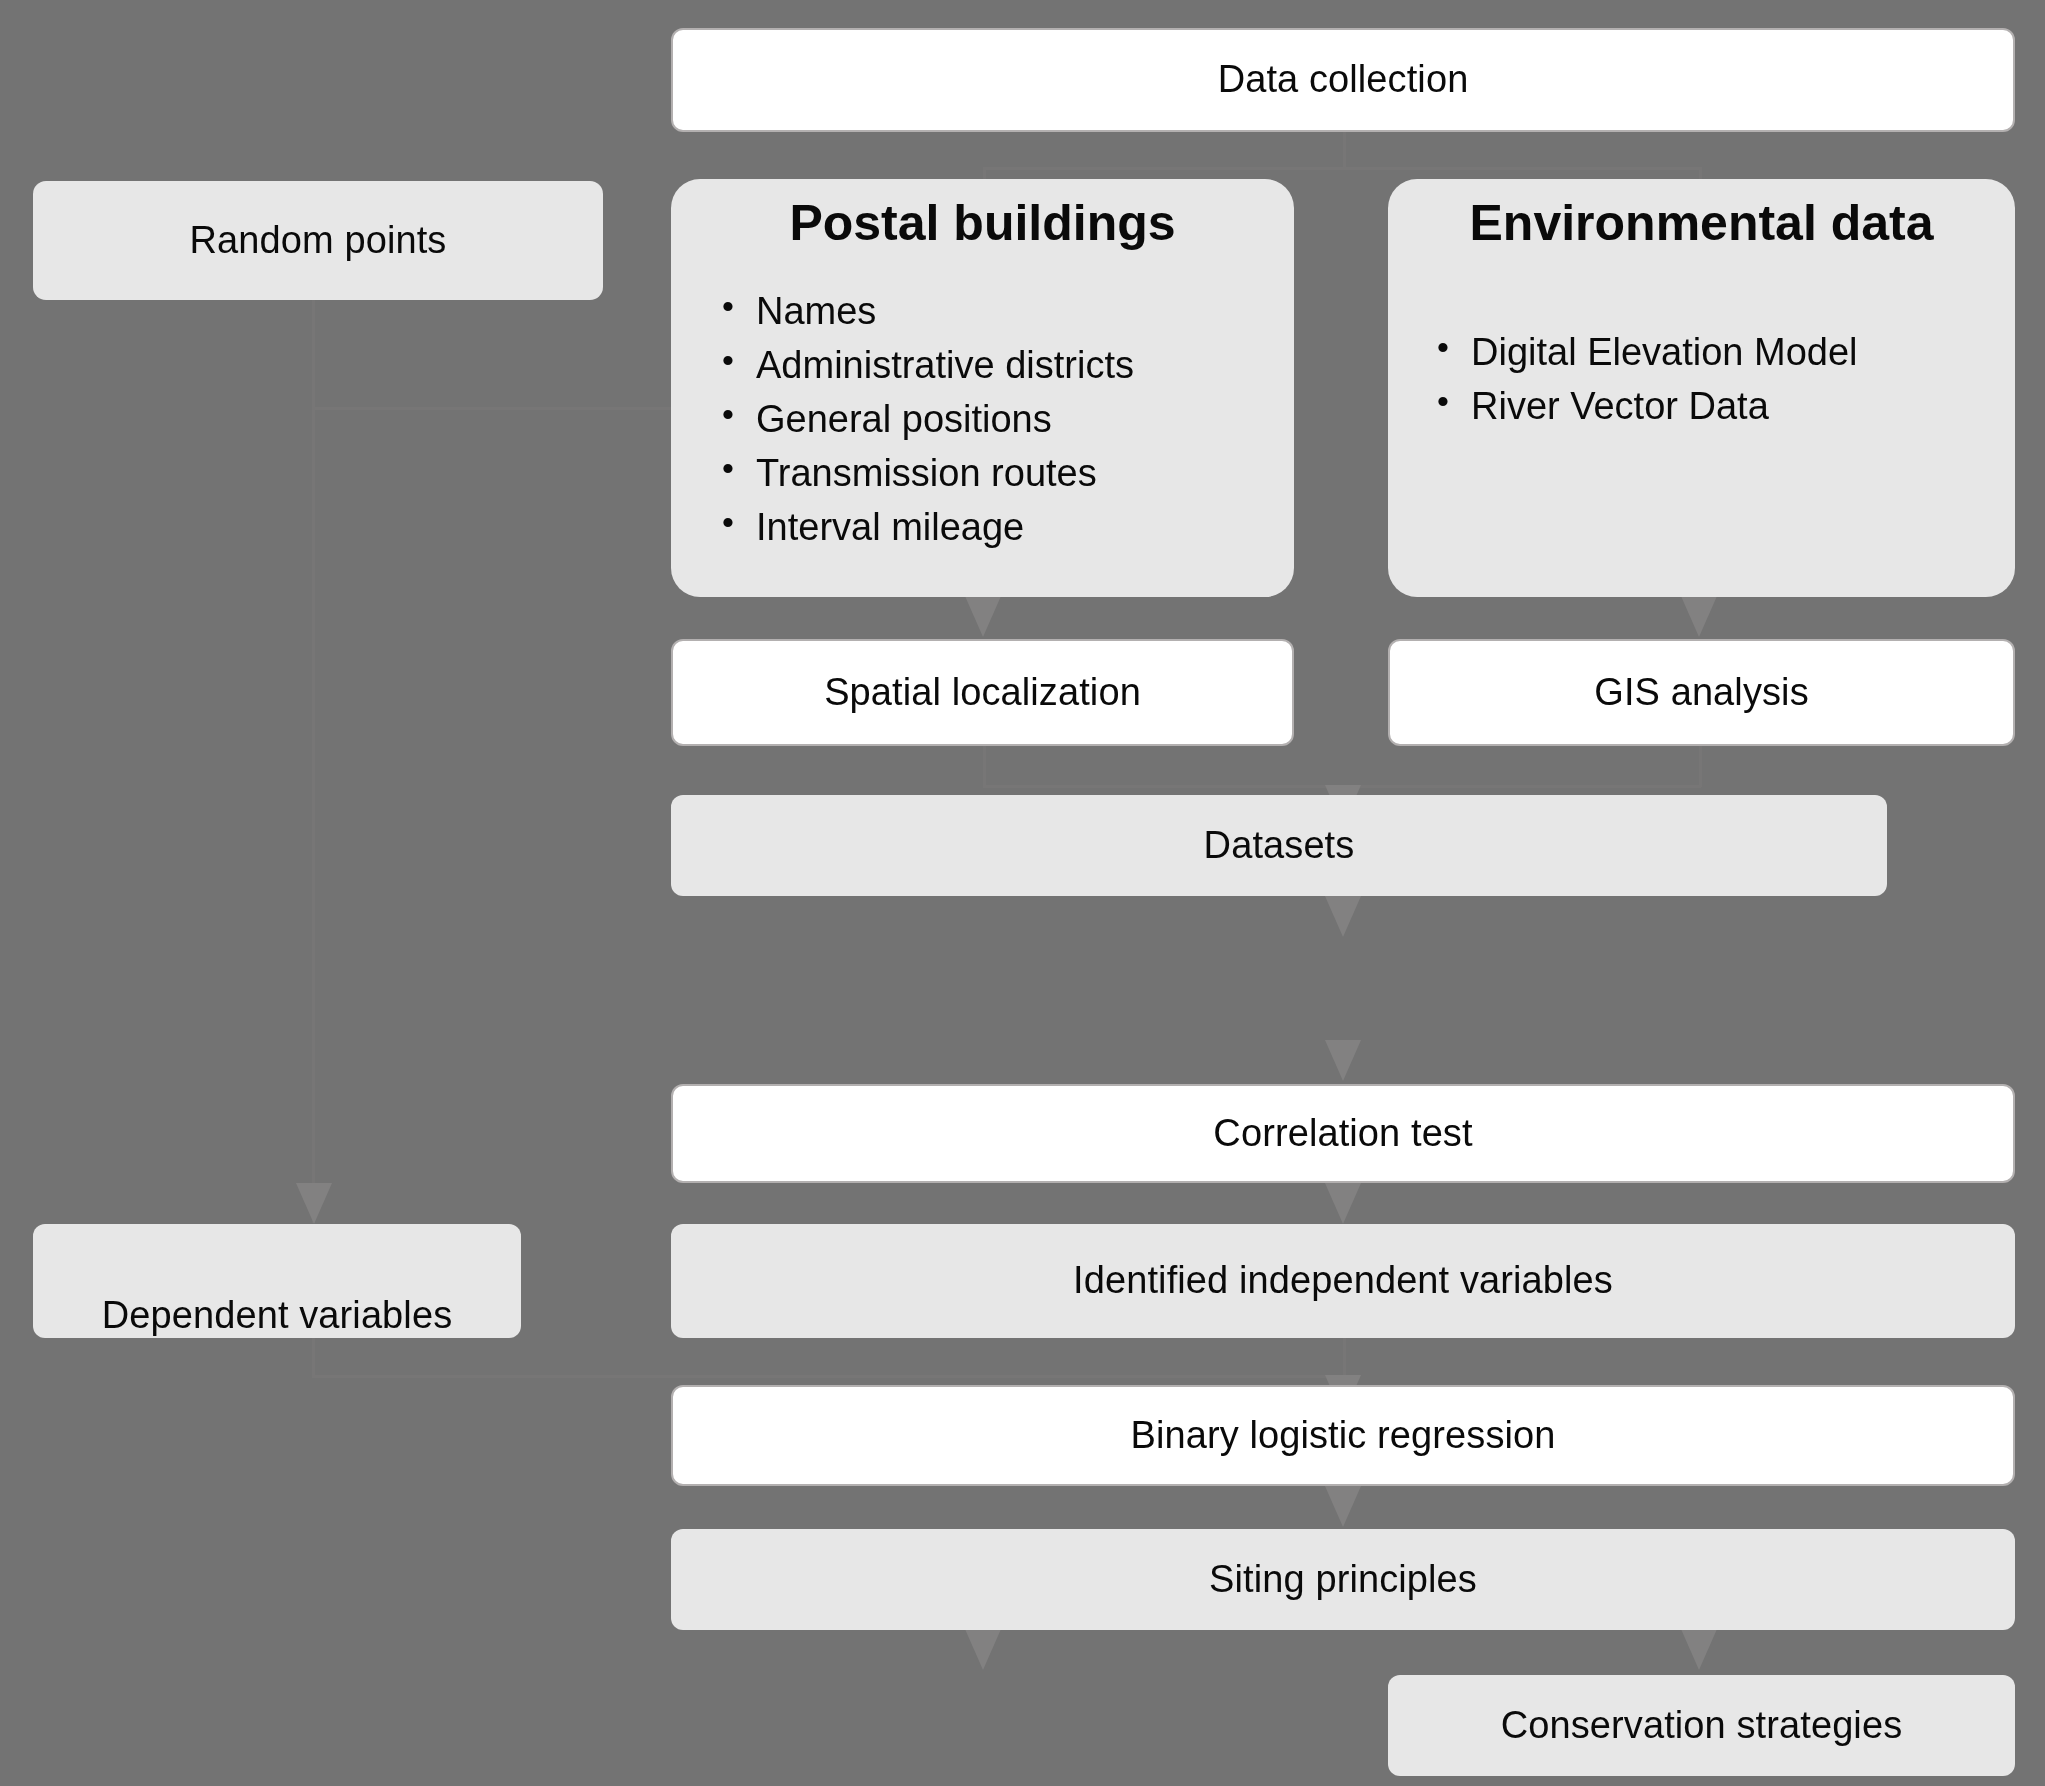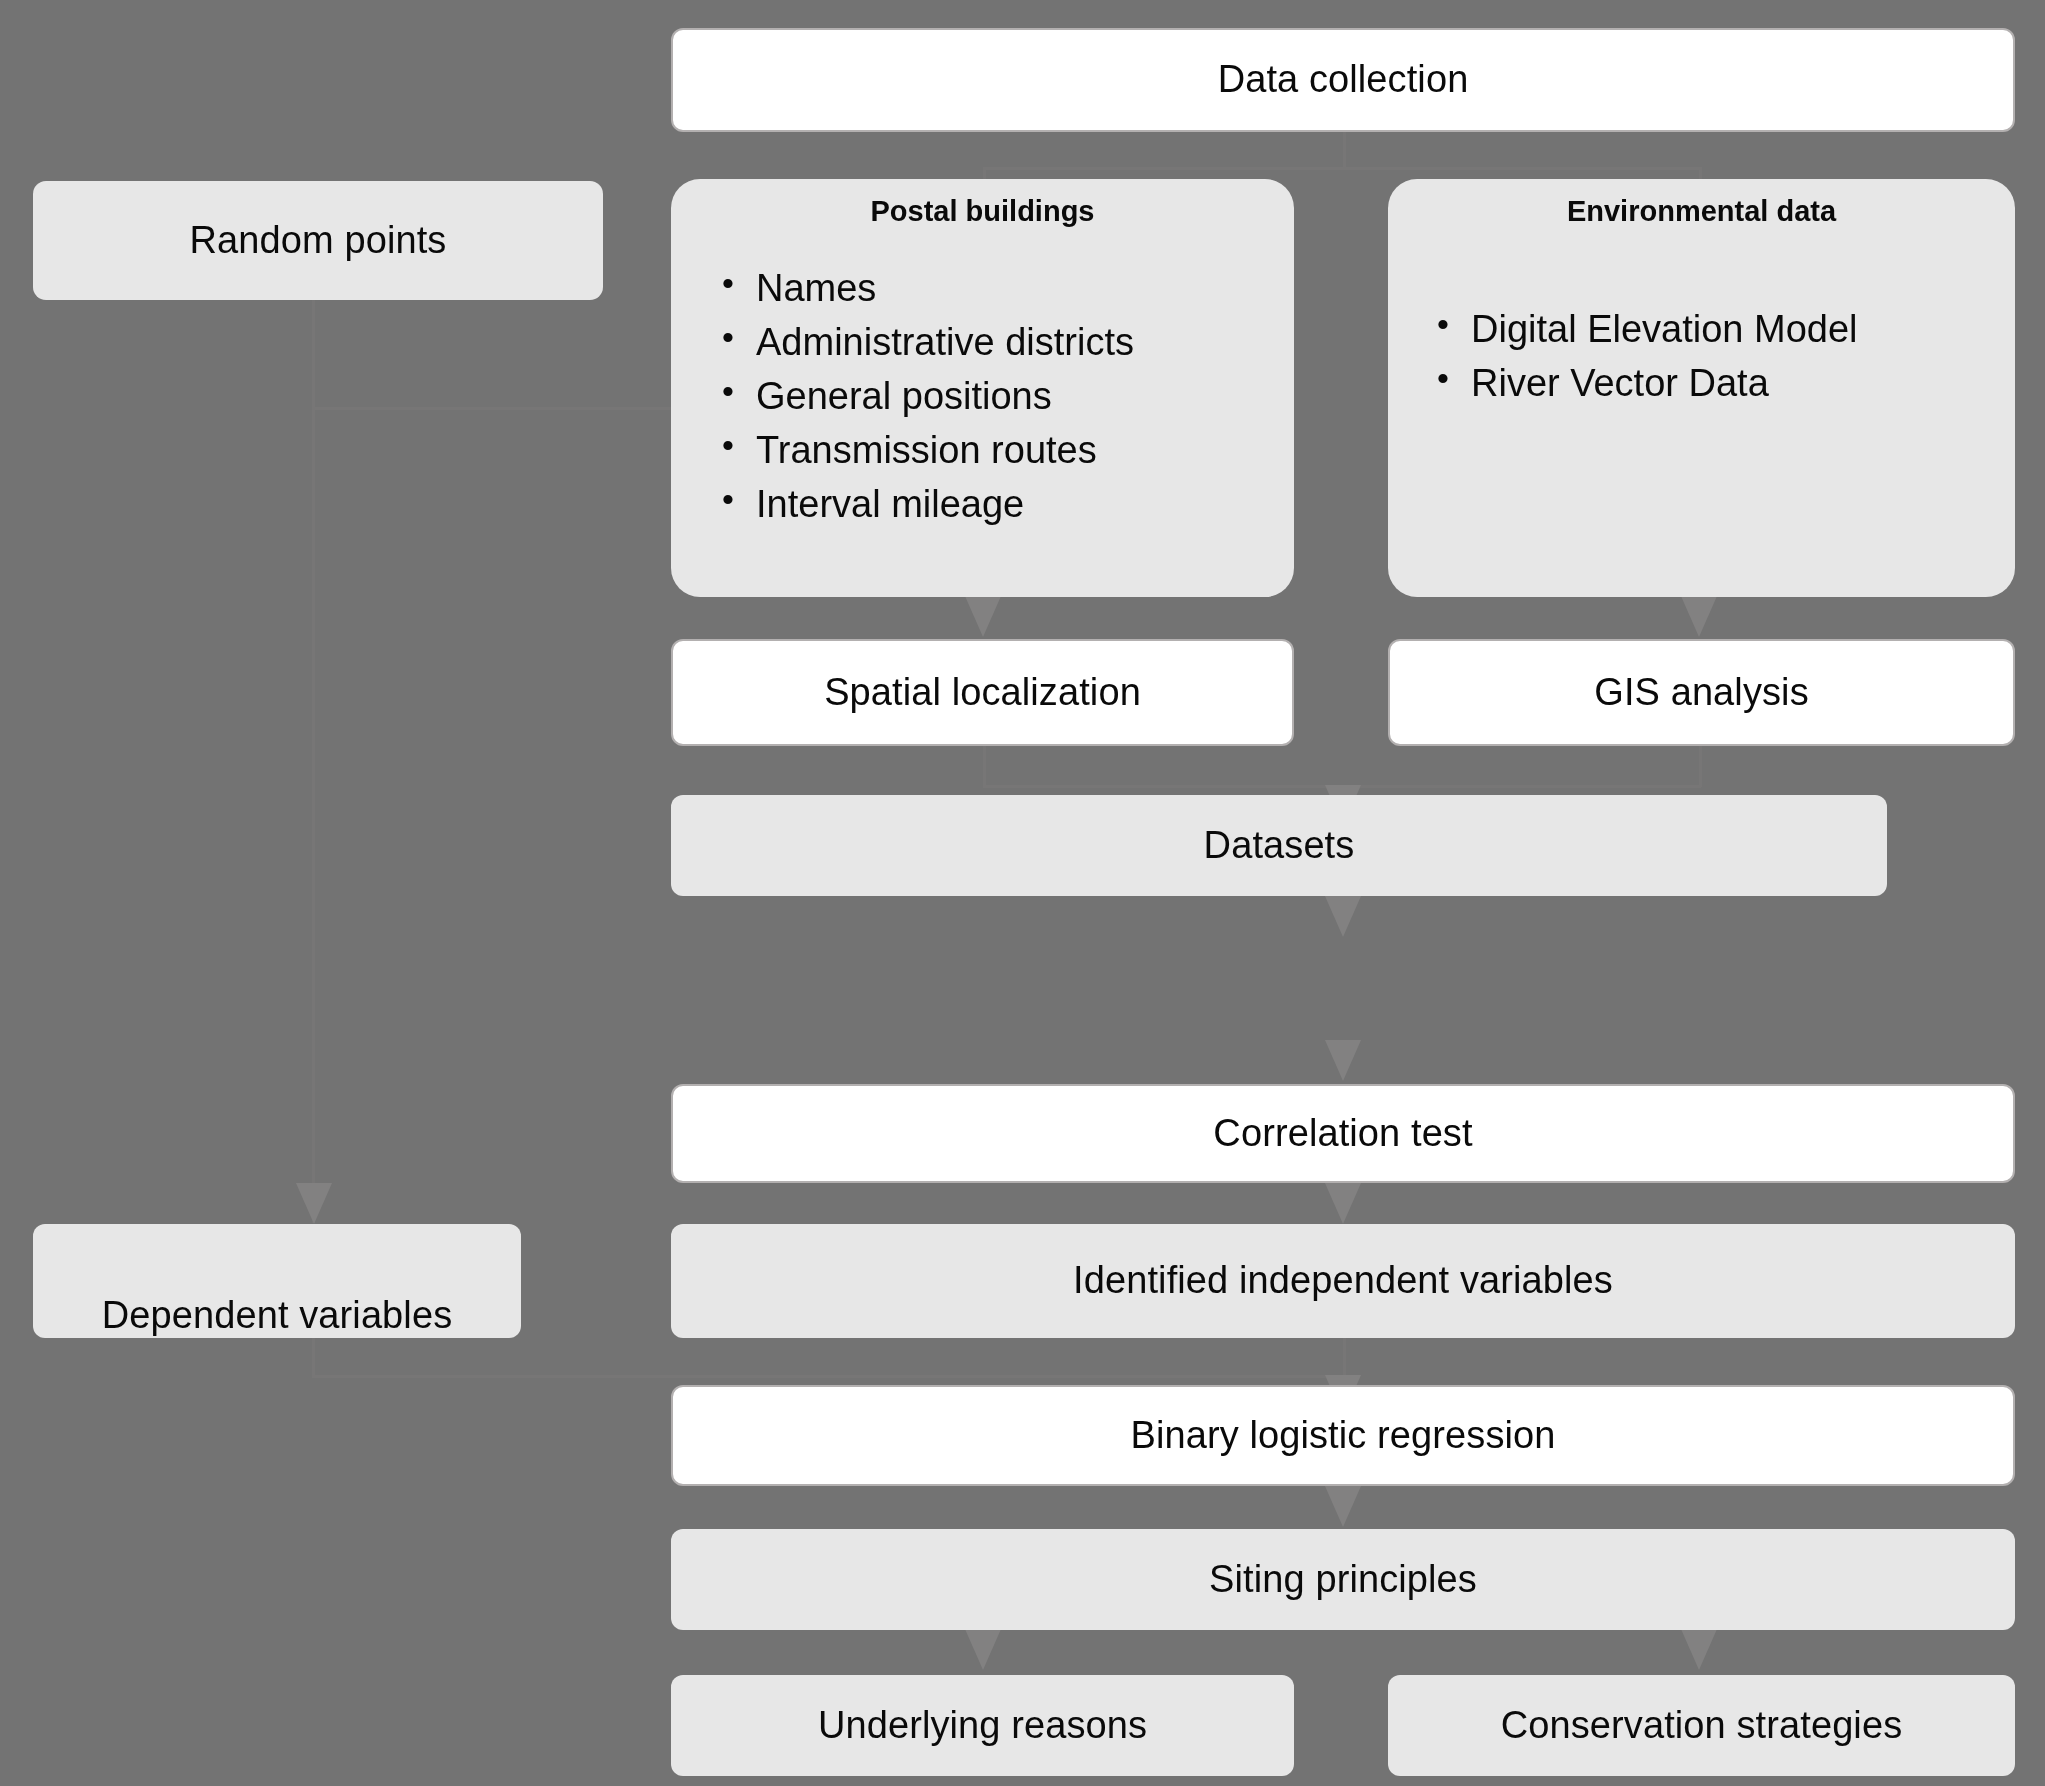--- a/index.html
+++ b/index.html
@@ -51,21 +51,21 @@
   .listnode {
     position: absolute;
     box-sizing: border-box;
     background: #e7e7e7;
     border-radius: 29px;
     color: #0a0a0a;
     padding: 0;
     overflow: hidden;
   }
   .listnode .head {
-    font-size: 29px;
+    font-size: 50px;
     font-weight: bold;
     text-align: center;
     margin-top: 17px;
     line-height: 1.1;
   }
   .listnode ul {
     list-style: none;
     margin: 0;
     padding: 0;
   }
@@ -202,22 +202,19 @@
   </div>
 
   <div class="node white" style="left:671px; top:1385px; width:1344px; height:101px;">
     <span>Binary logistic regression</span>
   </div>
 
   <div class="node gray" style="left:671px; top:1529px; width:1344px; height:101px;">
     <span>Siting principles</span>
   </div>
 
-  <div class="node gray" style="left:671px; top:1675px; width:623px; height:101px;">
-    <span>Underlying reasons</span>
-  </div>
 
   <div class="node gray" style="left:1388px; top:1675px; width:627px; height:101px;">
     <span>Conservation strategies</span>
   </div>
 
 </div>
 
 
 </body></html>

